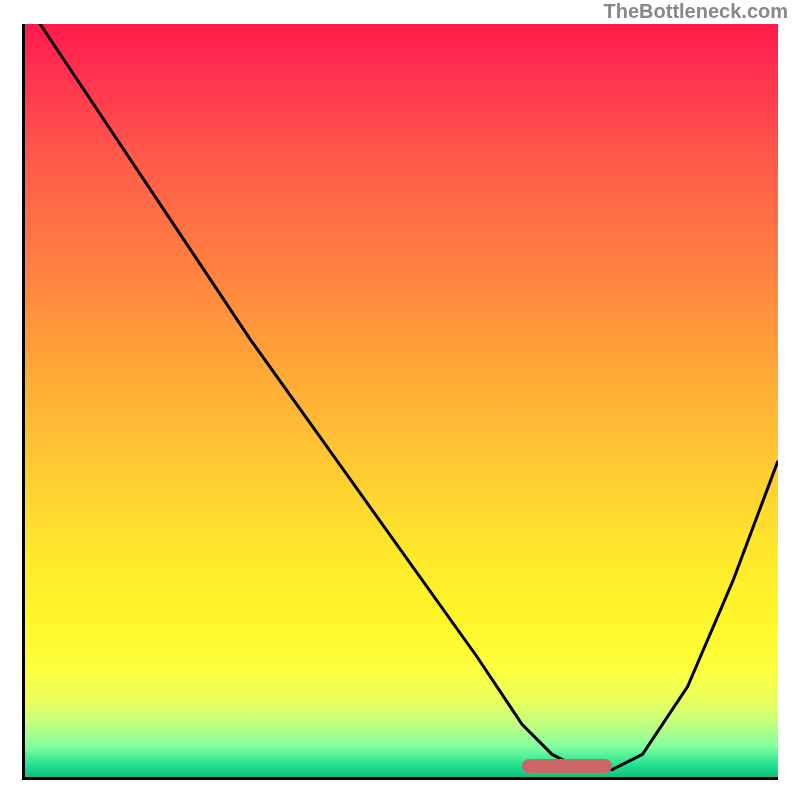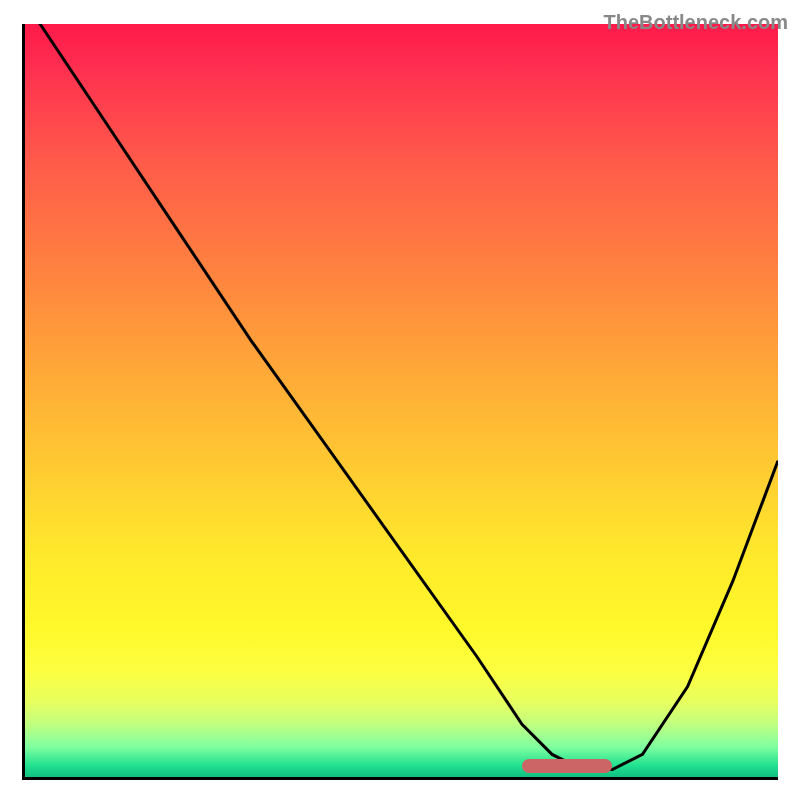--- a/index.html
+++ b/index.html
@@ -6,21 +6,21 @@
     margin: 0;
     padding: 0;
     width: 800px;
     height: 800px;
     font-family: Arial, sans-serif;
     position: relative;
     background: white;
   }
   .attribution {
     position: absolute;
-    top: 11px;
+    top: 0;
     right: 12px;
     font-size: 20px;
     font-weight: bold;
     color: #888;
     z-index: 10;
   }
   .chart-frame {
     position: absolute;
     top: 24px;
     left: 22px;

